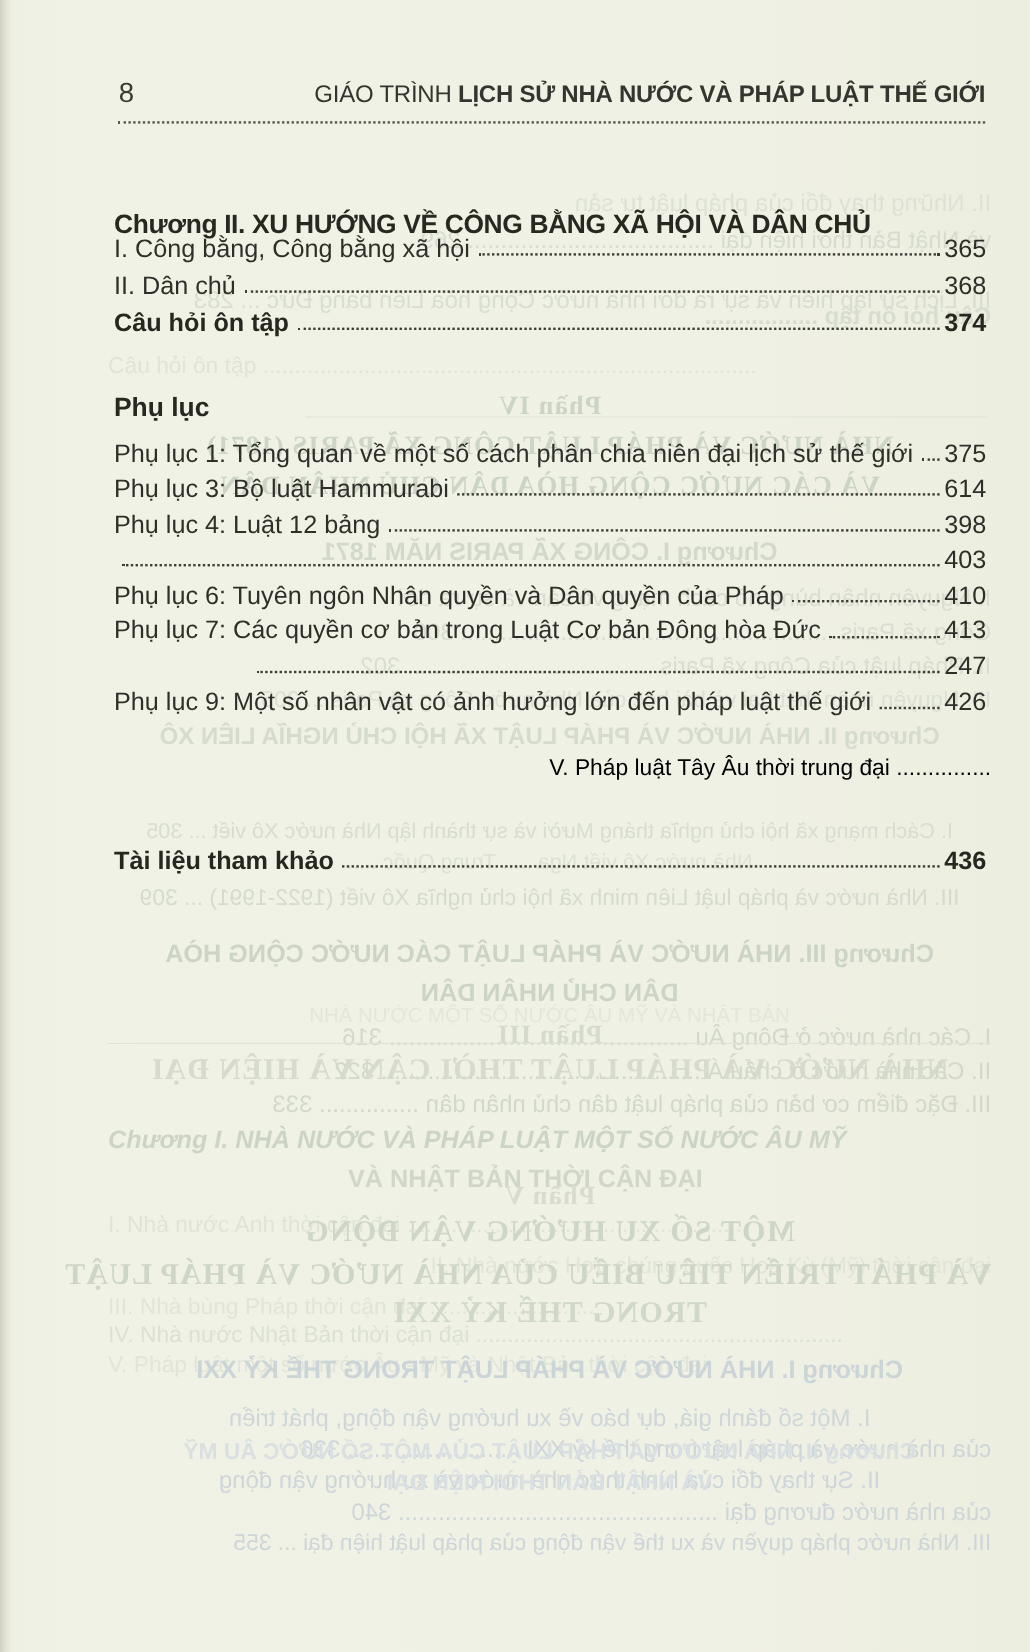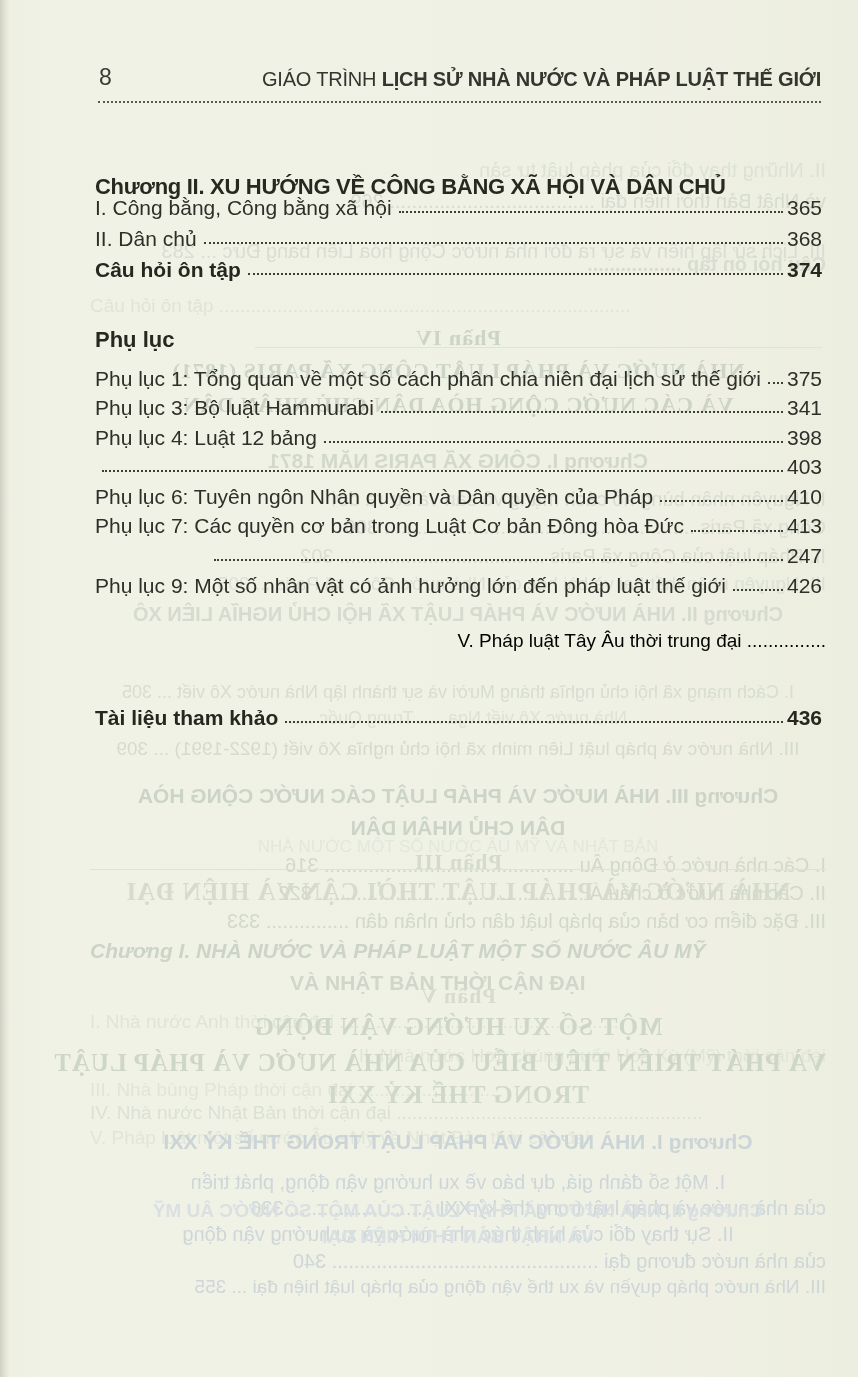--- a/index.html
+++ b/index.html
@@ -124,21 +124,21 @@
 <div class="sec-heading">Phụ lục</div>
 <div class="rows rows2" id="appendix-rows">
     <div class="row">
       <span class="lbl">Phụ lục 1: Tổng quan về một số cách phân chia niên đại lịch sử thế giới</span>
       <span class="dots"></span>
       <span class="pg">375</span>
     </div>
     <div class="row">
       <span class="lbl">Phụ lục 3: Bộ luật Hammurabi</span>
       <span class="dots"></span>
-      <span class="pg">341</span>
+      <span class="pg">614</span>
     </div>
     <div class="row">
       <span class="lbl">Phụ lục 4: Luật 12 bảng</span>
       <span class="dots"></span>
       <span class="pg">398</span>
     </div>
     <div class="row">
       <span class="dots"></span>
       <span class="pg">403</span>
     </div>

